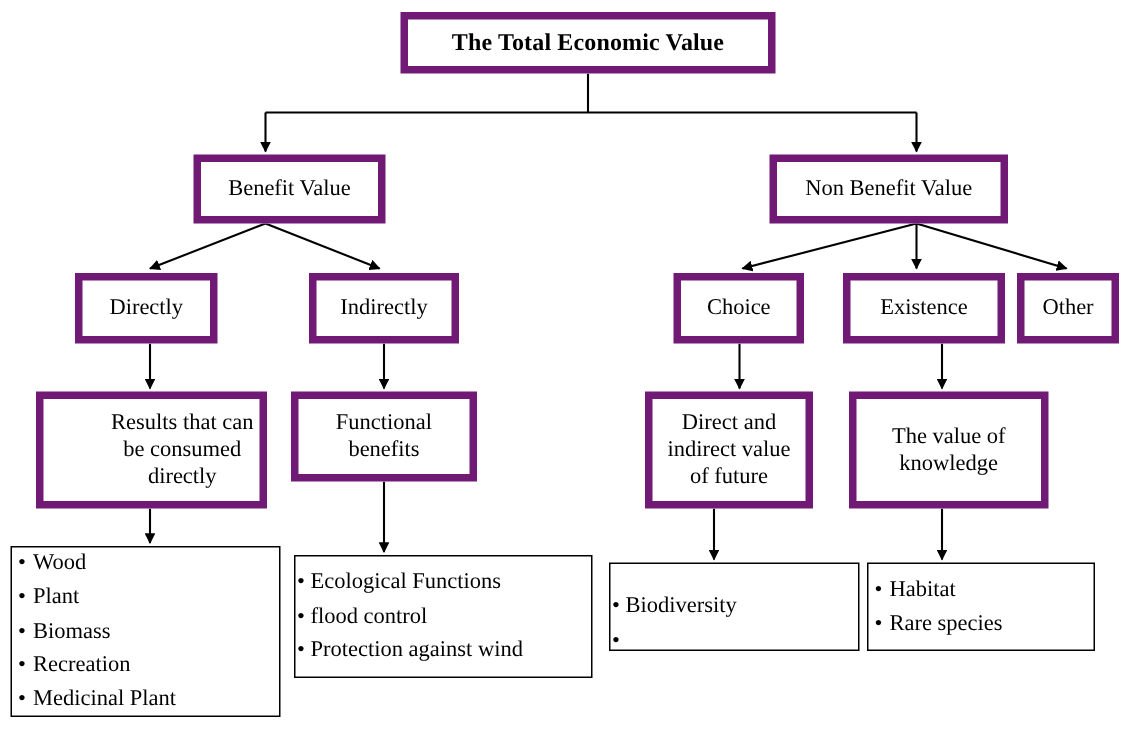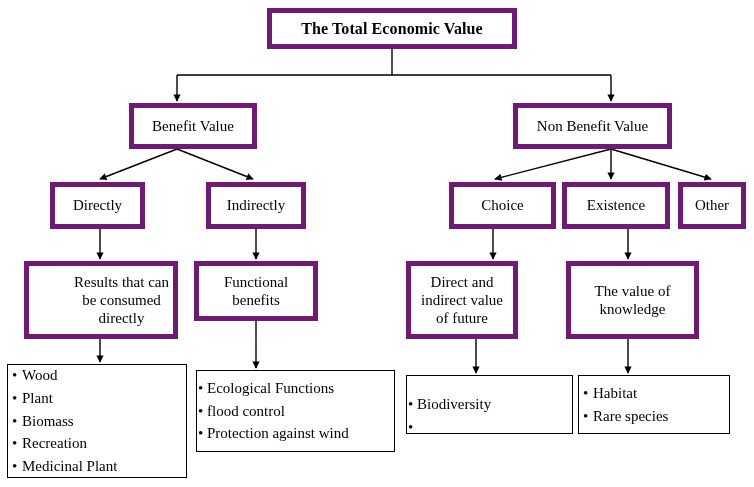--- a/index.html
+++ b/index.html
@@ -127,40 +127,40 @@
   <div class="node" style="left:513px; top:103px; width:159px; height:46px;">
     <span class="label">Non Benefit Value</span>
   </div>
 
   <div class="node" style="left:50px; top:182px; width:95px; height:47px;">
     <span class="label">Directly</span>
   </div>
   <div class="node" style="left:206px; top:182px; width:100px; height:47px;">
     <span class="label">Indirectly</span>
   </div>
-  <div class="node" style="left:449px; top:182px; width:107px; height:47px;">
+  <div class="node" style="left:449px; top:182px; width:87px; height:47px;">
     <span class="label">Choice</span>
   </div>
   <div class="node" style="left:562px; top:182px; width:108px; height:47px;">
     <span class="label">Existence</span>
   </div>
   <div class="node" style="left:678px; top:182px; width:68px; height:47px;">
     <span class="label">Other</span>
   </div>
 
   <div class="node" style="left:24px; top:261px; width:154px; height:78px;justify-content:flex-end;">
     <span class="label">Results that can
 be consumed
 directly</span>
   </div>
   <div class="node" style="left:194px; top:261px; width:124px; height:60px;">
     <span class="label">Functional
 benefits</span>
   </div>
-  <div class="node" style="left:406px; top:261px; width:112px; height:78px;">
+  <div class="node" style="left:430px; top:261px; width:112px; height:78px;">
     <span class="label">Direct and
 indirect value
 of future</span>
   </div>
   <div class="node" style="left:566px; top:261px; width:133px; height:78px;">
     <span class="label">The value of
 knowledge</span>
   </div>
 
   <div class="listbox" style="left:7px; top:364px; width:180px; height:114px;">

